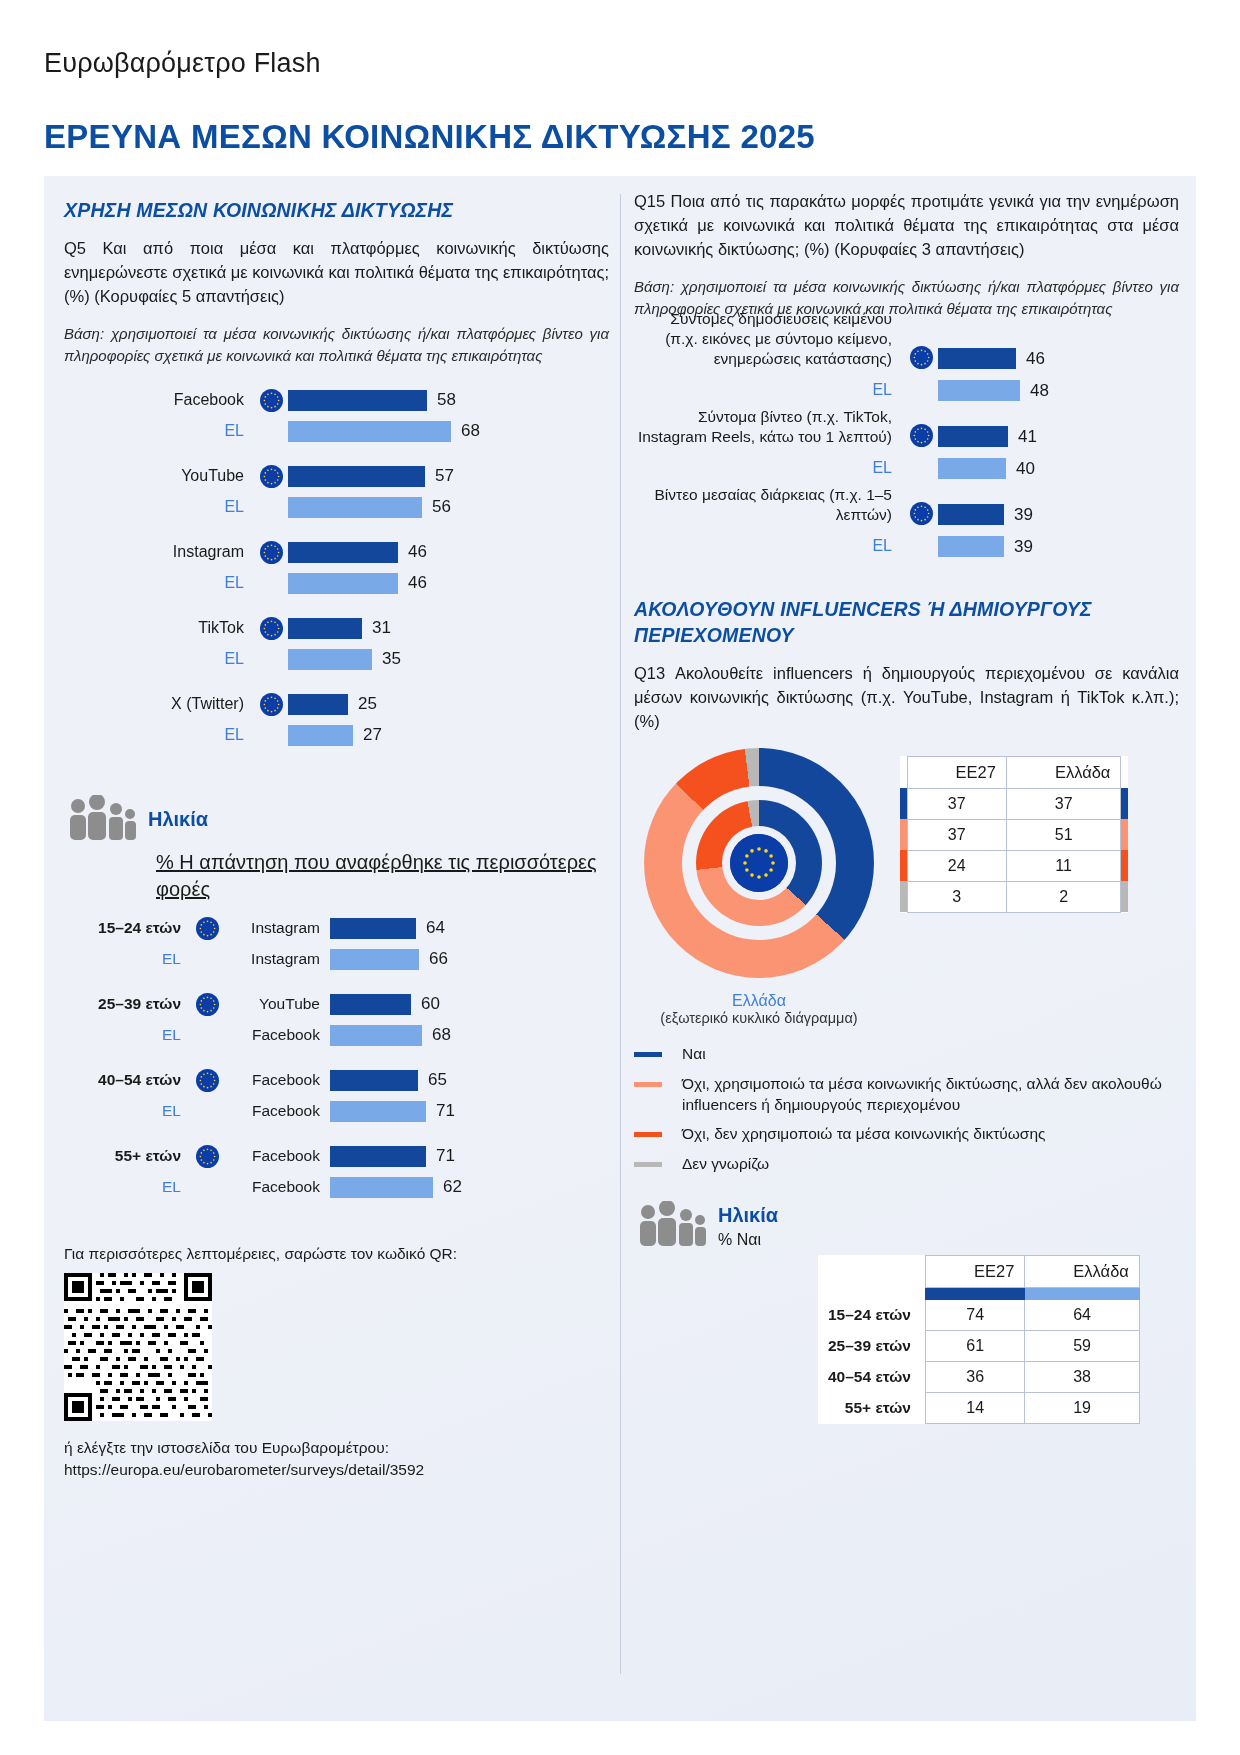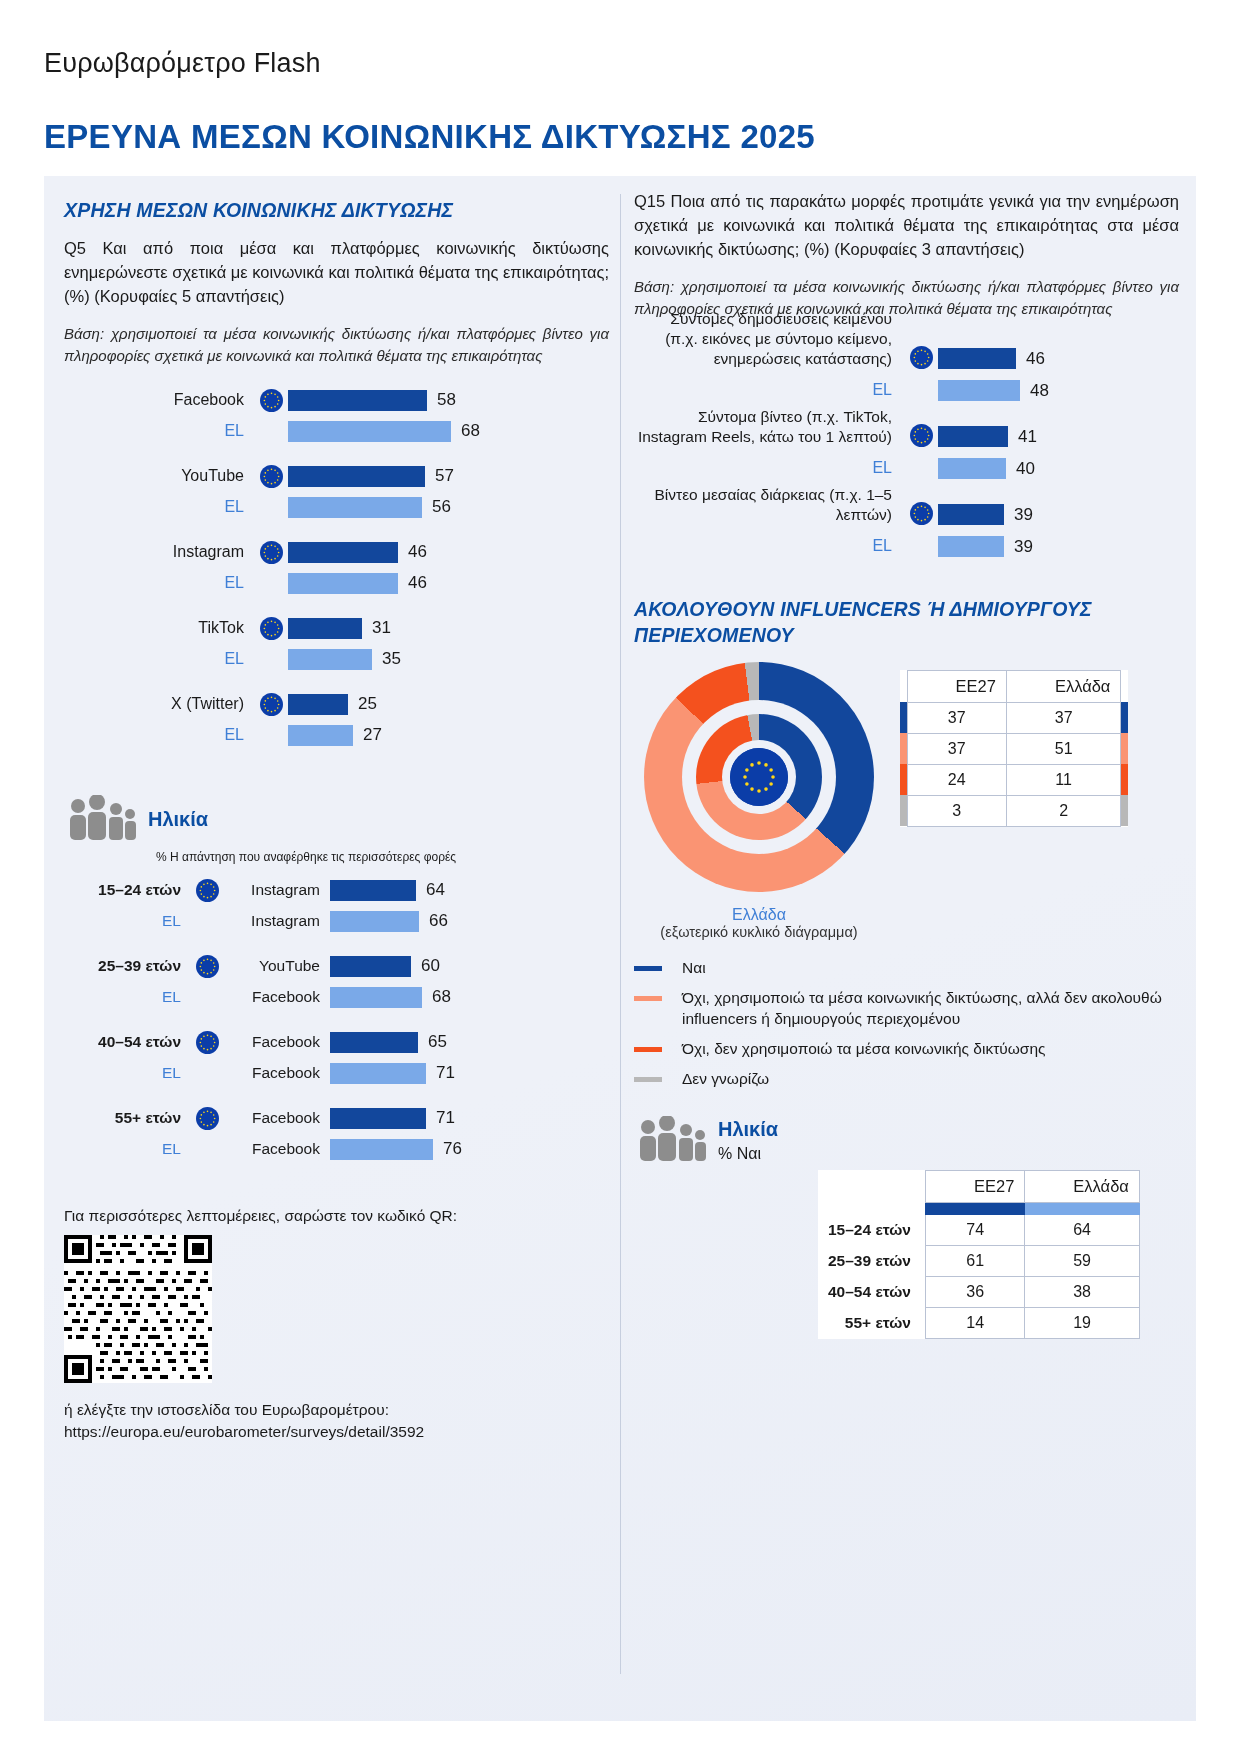--- a/index.html
+++ b/index.html
@@ -58,21 +58,21 @@
   .bflag { width: 34px; display: flex; justify-content: center; align-items: center; }
   .barwrap { flex: 1; display: flex; align-items: center; }
   .bar { height: 21px; background: #12479c; }
   .bar.light { background: #7aa9e8; }
   .bval { font-size: 17px; margin-left: 10px; color: #1a1a1a; }
   .bgap { height: 14px; }
 
   
   .age-head { display: flex; align-items: center; gap: 10px; margin: 30px 0 4px 0; }
   .age-title { font-size: 20px; font-weight: bold; color: #0b4ea2; }
-  .age-sub { font-size: 12px; line-height: 1.35; margin: 0 0 10px 92px; }
+  .age-sub { font-size: 20px; line-height: 1.35; margin: 0 0 10px 92px; text-decoration: underline; }
 
   .arow { display: flex; align-items: center; height: 31px; }
   .aage { width: 125px; text-align: right; padding-right: 8px; font-size: 15.5px; font-weight: bold; }
   .aage.el { font-weight: normal; color: #3f7fd6; }
   .aflag { width: 36px; display: flex; justify-content: center; }
   .aplat { width: 105px; text-align: right; padding-right: 10px; font-size: 15.5px; }
 
   .qrtext { font-size: 15.5px; margin: 28px 0 10px 0; }
   .qr { width: 148px; height: 148px; }
   .foot { font-size: 15.5px; line-height: 1.45; margin-top: 16px; }
@@ -455,21 +455,21 @@
               <div class="bar" style="width:96px"></div>
       <span class="bval">71</span>
             </div>
           </div>
           <div class="arow">
       <div class="aage el">EL</div>
       <div class="aflag"></div>
       <div class="aplat">Facebook</div>
       <div class="barwrap">
               <div class="bar light" style="width:103px"></div>
-      <span class="bval">76</span>
+      <span class="bval">62</span>
             </div>
           </div>
           <div class="bgap"></div>
         </div>
 
       <div class="qrtext">Για περισσότερες λεπτομέρειες, σαρώστε τον κωδικό QR:</div>
       <div class="qr">
         <svg width="148" height="148" viewBox="0 0 37 37" shape-rendering="crispEdges">
           <rect width="37" height="37" fill="#fff"></rect>
           <g fill="#000">
@@ -753,20 +753,21 @@
       <div class="sflag"></div>
       <div class="barwrap">
               <div class="bar light" style="width:66px"></div>
       <span class="bval">39</span>
             </div>
           </div>
           <div class="bgap"></div>
         </div>
 
       <h2 class="sec" style="margin-top:26px;">ΑΚΟΛΟΥΘΟΥΝ INFLUENCERS Ή ΔΗΜΙΟΥΡΓΟΥΣ ΠΕΡΙΕΧΟΜΕΝΟΥ</h2>
+      <p class="q">Q13 Ακολουθείτε influencers ή δημιουργούς περιεχομένου σε κανάλια μέσων κοινωνικής δικτύωσης (π.χ. YouTube, Instagram ή TikTok κ.λπ.); (%)</p>
 
       <div style="display:flex; align-items:flex-start; gap:16px; margin-top:6px;">
         <div style="width:250px;">
           <div class="donutwrap" style="margin-left:10px;">
             <div class="donut-outer" id="donutOuter" style="background: conic-gradient(rgb(18, 71, 156) 0deg, rgb(18, 71, 156) 131.88deg, rgb(250, 148, 115) 131.88deg, rgb(250, 148, 115) 313.66deg, rgb(244, 81, 30) 313.66deg, rgb(244, 81, 30) 352.87deg, rgb(184, 184, 184) 352.87deg, rgb(184, 184, 184) 360deg);"></div>
             <div class="donut-outer-hole"></div>
             <div class="donut-inner" id="donutInner" style="background: conic-gradient(rgb(18, 71, 156) 0deg, rgb(18, 71, 156) 131.88deg, rgb(250, 148, 115) 131.88deg, rgb(250, 148, 115) 263.76deg, rgb(244, 81, 30) 263.76deg, rgb(244, 81, 30) 349.31deg, rgb(184, 184, 184) 349.31deg, rgb(184, 184, 184) 360deg);"></div>
             <div class="donut-inner-hole"></div>
             <div class="donut-center">
               <svg width="58" height="58" viewBox="0 0 58 58">

